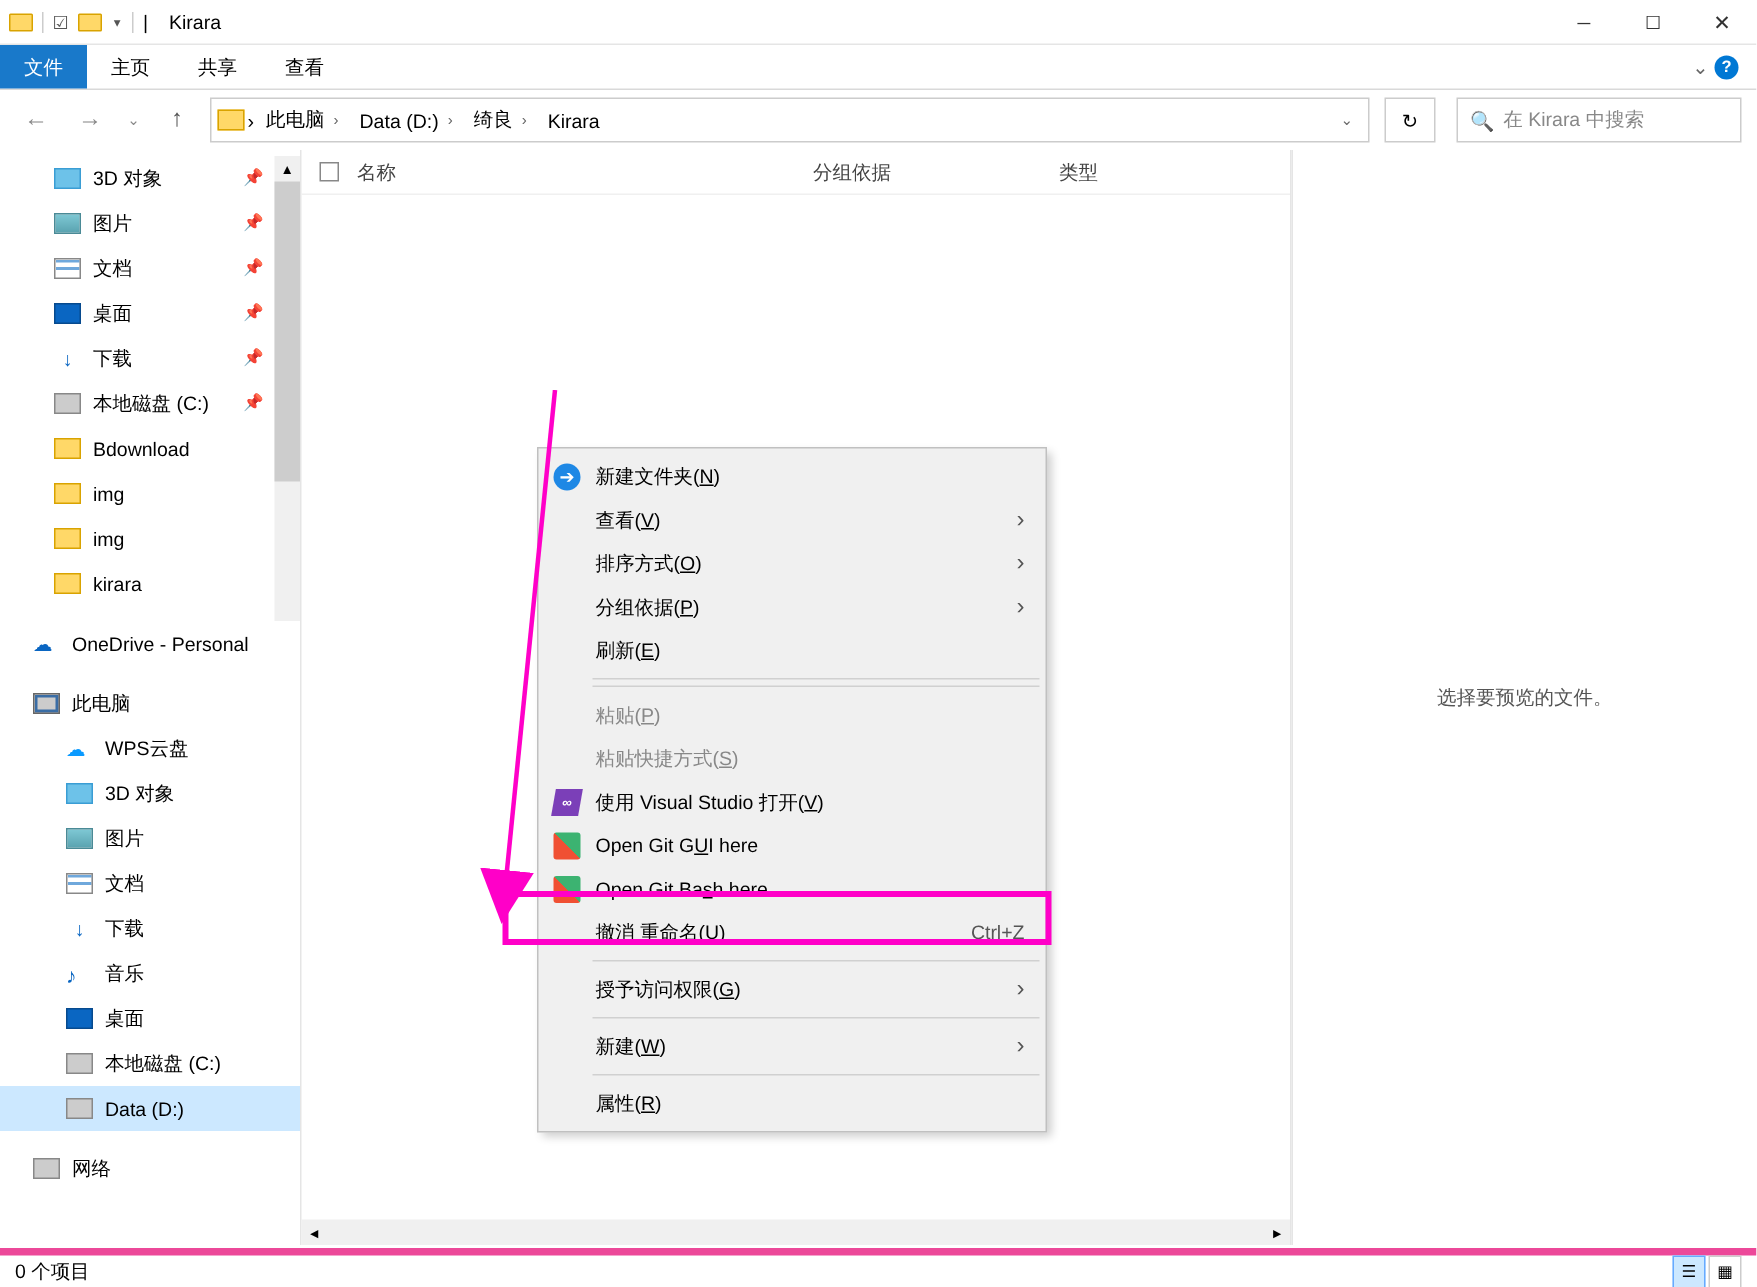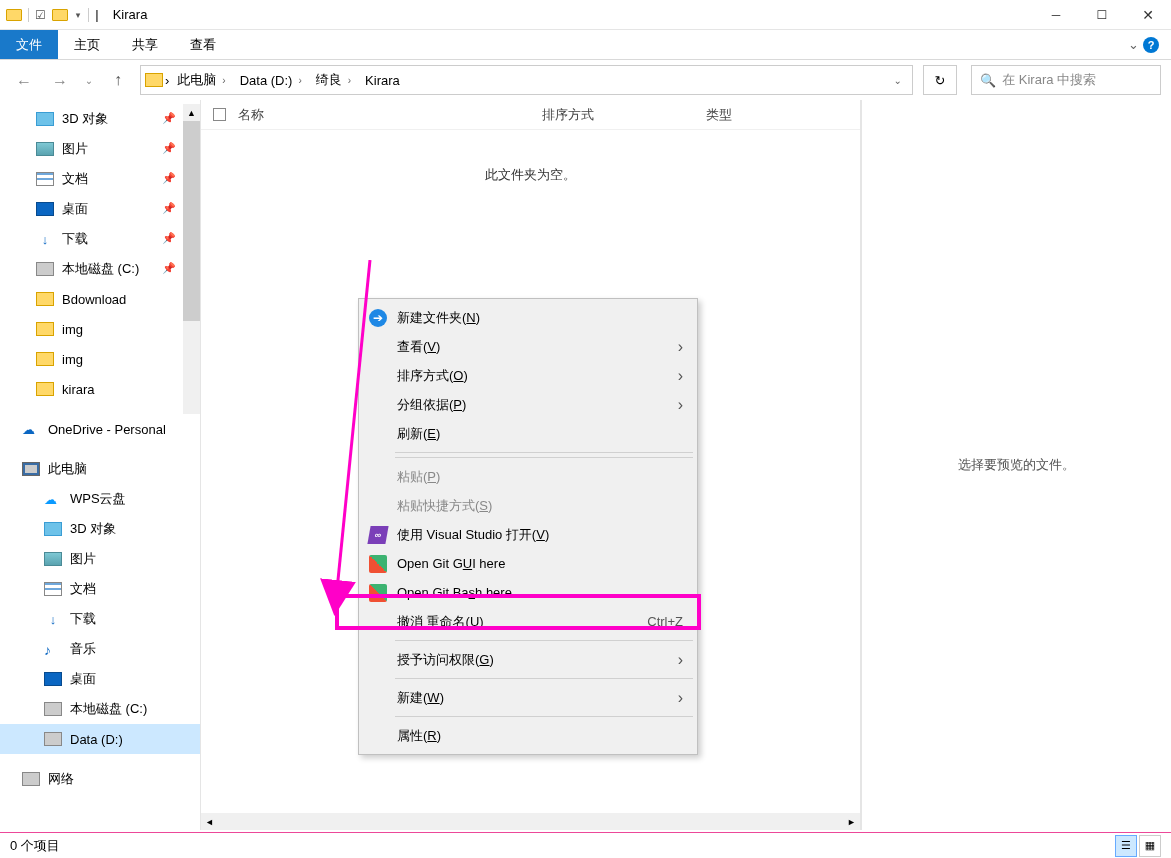--- a/index.html
+++ b/index.html
@@ -91,21 +91,21 @@
 .ctx-git { background: linear-gradient(45deg,#f05033 50%,#3cb371 50%); border-radius: 2px; }
 .ctxitem .shortcut { margin-left: auto; margin-right: 12px; color: #555; }
 .ctxitem .ul { text-decoration: underline; }
 .ctxhl { position: absolute; border: 4px solid #ff00c8; pointer-events: none; }
 .ctxhl1 { left: 335px; top: 594px; width: 366px; height: 36px; }
 
 
 .arrow-svg { position: absolute; left: 180px; top: 260px; pointer-events: none; }
 
 
-.status { position: absolute; left: 0; right: 0; bottom: 0; height: 26px; border-top: 1px solid #ec4899; display: flex; align-items: center; padding: 0 10px; font-size: 13px; }
+.status { position: absolute; left: 0; right: 0; bottom: 0; height: 26px; border-top: 5px solid #ec4899; display: flex; align-items: center; padding: 0 10px; font-size: 13px; }
 .status .viewbtns { margin-left: auto; display: flex; gap: 2px; }
 .vbtn { width: 22px; height: 22px; border: 1px solid #ccc; display: flex; align-items: center; justify-content: center; font-size: 11px; }
 .vbtn.active { background: #cce8ff; border-color: #66aaff; }
 </style>
 </head>
 <body>
 
 <div class="titlebar">
   <div class="qat">
     <span class="folder-ico"></span>
@@ -271,24 +271,23 @@
       <div class="up">▲</div>
       <div class="thumb"></div>
       <div class="track"></div>
     </div>
   </div>
 
   <div class="main">
     <div class="colhdr">
       <div class="ck"></div>
       <div class="col name">名称</div>
-      <div class="col date">排序方式</div>
+      <div class="col date">分组依据</div>
       <div class="col">类型</div>
     </div>
-    <div class="empty">此文件夹为空。</div>
     <div class="hbar">
       <div class="arr">◄</div>
       <div class="trk"></div>
       <div class="arr">►</div>
     </div>
   </div>
 
   <div class="preview">
     <span>选择要预览的文件。</span>
   </div>

